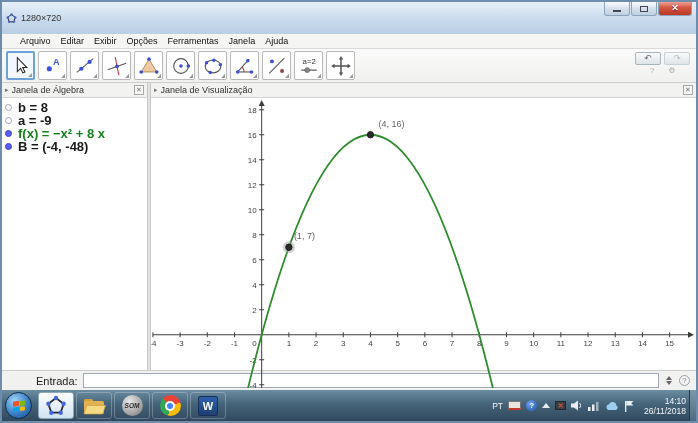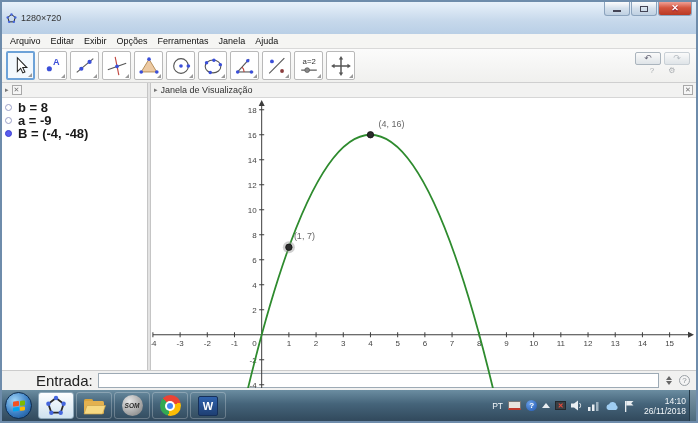--- a/index.html
+++ b/index.html
@@ -10,21 +10,21 @@
   .titlebar{ height:17px; background:linear-gradient(#e8f1fa,#c6d8eb 60%,#b9cfe6); display:flex; align-items:center; padding:16px 4px; font-size:9px; color:#333; flex:0 0 auto; position:relative;}
   .app-ico{ width:11px; height:11px; margin-right:4px; flex:0 0 auto;}
   .win-controls{ position:absolute; right:4px; top:0; display:flex; }
   .win-btn{ height:14px; border:1px solid #8ba3bd; border-top:none; border-radius:0 0 3px 3px; background:linear-gradient(#fdfdfd,#d4e0ec 50%,#bfd0e2); display:flex; align-items:center; justify-content:center; margin-left:1px;}
   .win-btn.min{ width:26px;} .win-btn.max{ width:26px;}
   .win-btn.close{ width:34px; background:linear-gradient(#f0a095,#d3553f 45%,#b93a24); color:#fff;}
   .glyph-min{ width:8px; height:2px; background:#445; margin-top:4px;}
   .glyph-max{ width:8px; height:6px; border:1.5px solid #445;}
   .glyph-x{ font-size:9px; font-weight:bold; color:#fff; text-shadow:0 1px 1px #802; line-height:1;}
   
-  .menubar{ height:15px; background:#f5f5f3; border-bottom:1px solid #d9d9d9; display:flex; align-items:center; padding-left:3px; flex:0 0 auto;}
+  .menubar{ height:15px; background:#f5f5f3; border-bottom:1px solid #d9d9d9; display:flex; align-items:center; padding-left:13px; flex:0 0 auto;}
   .menu-item{ font-size:9px; color:#111; padding:1px 5px; cursor:default;}
   
   .toolbar{ height:34px; background:linear-gradient(#fbfbfb,#f0f0ee); border-bottom:1px solid #cfcfcf; display:flex; align-items:center; padding:0 4px; flex:0 0 auto; position:relative;}
   .tool-btn{ width:29px; height:29px; background:#fff; border:1px solid #b9b9b9; border-radius:2px; margin-right:3px; position:relative; display:flex; align-items:center; justify-content:center;}
   .tool-btn.selected{ border:2px solid #6da2d8; background:#f3f8fd;}
   .tool-btn::after{ content:""; position:absolute; right:1px; bottom:1px; width:0; height:0; border-left:4px solid transparent; border-bottom:4px solid #9a9a9a;}
   .tool-right{ position:absolute; right:6px; top:3px; display:flex; flex-direction:column; align-items:center;}
   .ur-row{ display:flex; gap:3px;}
   .ur-btn{ width:26px; height:13px; border:1px solid #aab4bd; border-radius:2px; background:linear-gradient(#fafafa,#dfe4e8); font-size:9px; line-height:11px; text-align:center; color:#667;}
   .ur-btn.dim{ color:#b5bcc2; border-color:#c9d0d6;}
@@ -43,21 +43,21 @@
   .marker.filled{ background:#5a5df0; border:1px solid #3c3fd0;}
   .marker.empty{ background:#fff; border:1px solid #9aa0c8;}
   .alg-text{ font-size:13px; font-weight:bold; color:#1a1a1a; padding:0 2px; line-height:12px;}
   .alg-row.sel .alg-text{ background:#cbdcee; }
   .splitter{ width:3px; background:#e3e3e3; border-right:1px solid #c5c5c5; flex:0 0 auto;}
   .graphics{ flex:1 1 auto; display:flex; flex-direction:column; background:#fff; min-width:0;}
   .graph-area{ flex:1 1 auto; position:relative;}
   .graph-area svg{ display:block;}
   
   .inputbar{ height:20px; background:#f1f1f0; border-top:1px solid #cccccc; display:flex; align-items:center; padding:0 6px; flex:0 0 auto; gap:5px;}
-  .inputbar label{ font-size:15px; color:#222;padding-left:28px;}
+  .inputbar label{ font-size:11px; color:#222;padding-left:28px;}
   .inputbar input{ flex:1 1 auto; height:15px; border:1px solid #9daab5; background:#fff; font-size:9px; padding:0 3px; font-family:"Liberation Sans",sans-serif;}
   .spinner{ display:flex; flex-direction:column; align-items:center; width:10px;}
   .spinner b{ width:0; height:0; border-left:3px solid transparent; border-right:3px solid transparent;}
   .spinner .up{ border-bottom:4px solid #666; margin-bottom:1px;}
   .spinner .dn{ border-top:4px solid #666;}
   .help-circ{ width:11px; height:11px; border:1px solid #9aa0a5; border-radius:50%; color:#8a9095; font-size:8px; line-height:10px; text-align:center; background:#f4f4f4;}
   
   .taskbar{ height:31px; background:linear-gradient(#6b8da1,#45647a 45%,#31495c); display:flex; align-items:center; padding-left:3px; flex:0 0 auto; position:relative;}
   .orb{ width:27px; height:27px; border-radius:50%; background:radial-gradient(circle at 35% 30%, #9fd4f7, #3b7fc4 55%, #144a86); border:1px solid #0d2c50; display:flex; align-items:center; justify-content:center; margin-right:6px;}
   .flag{ width:12px; height:10px; display:grid; grid-template-columns:1fr 1fr; grid-template-rows:1fr 1fr; gap:1px; transform:skewY(-6deg);}
@@ -209,30 +209,35 @@
         <span class="mini-ico">?</span>
         <span class="mini-ico">⚙</span>
       </div>
     </div>
   </div>
 
   <div class="main">
     <div class="algebra">
       <div class="panel-head">
         <span class="tri">▸</span>
+        <span class="ttl">Janela de Álgebra</span>
         <span class="close-box">✕</span>
       </div>
       <div class="alg-body" id="alg-body">
           <div class="alg-row">
             <span class="marker empty"></span>
             <span class="alg-text">b = 8</span>
           </div>
           <div class="alg-row">
             <span class="marker empty"></span>
             <span class="alg-text">a = -9</span>
+          </div>
+          <div class="alg-row">
+            <span class="marker filled"></span>
+            <span class="alg-text" style="color: rgb(21, 128, 28);">f(x) = −x² + 8 x</span>
           </div>
           <div class="alg-row">
             <span class="marker filled"></span>
             <span class="alg-text">B = (-4, -48)</span>
           </div>
         </div>
     </div>
     <div class="splitter"></div>
     <div class="graphics">
       <div class="panel-head">

